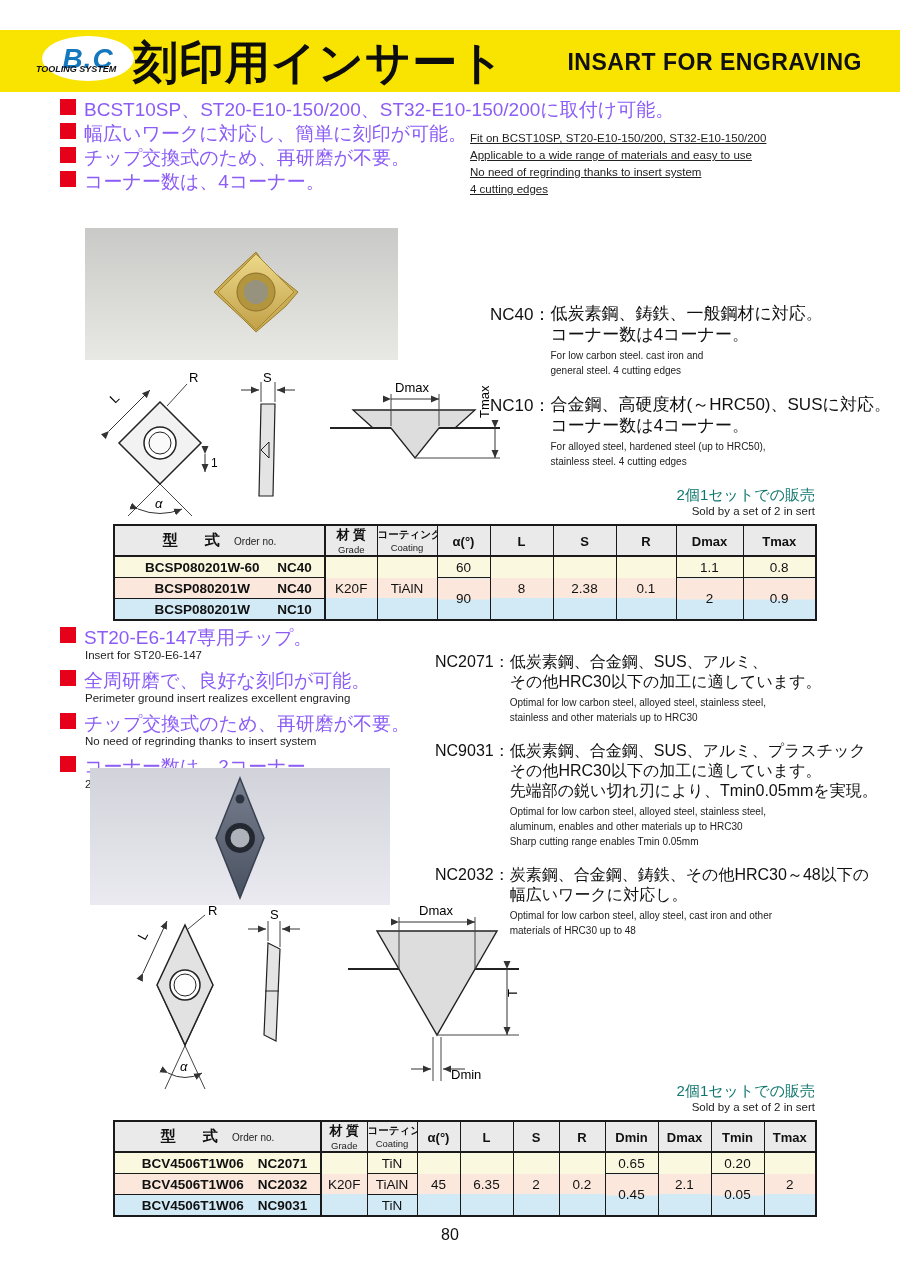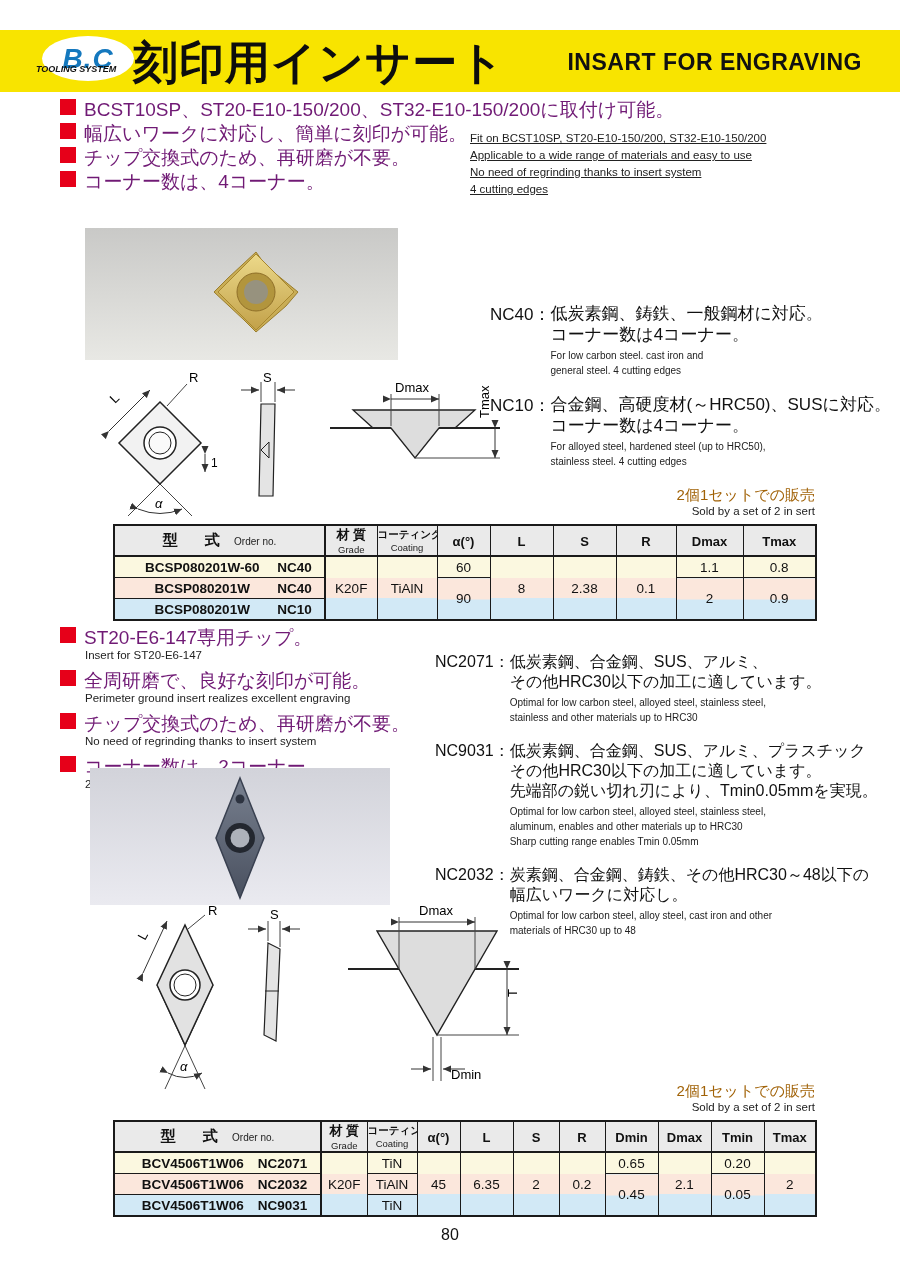--- a/index.html
+++ b/index.html
@@ -13,21 +13,21 @@
                 display:flex;align-items:center;justify-content:center;}
   .logo-bc{color:#1478be;font-size:28px;font-weight:bold;font-style:italic;letter-spacing:1px;}
   .logo-sub{left:36px;top:64px;font-size:9px;font-style:italic;font-weight:bold;color:#111;}
   .title-jp{left:133px;top:33px;font-size:45px;font-weight:900;letter-spacing:1px;color:#0d0d0d;}
   .title-en{right:38px;top:49px;font-size:23px;font-weight:bold;color:#111;letter-spacing:.5px;}
 
   
   .feat1{left:60px;top:97px;width:420px;}
   .feat-row{display:flex;align-items:flex-start;height:24px;}
   .redsq{width:16px;height:16px;background:#e60019;margin:2px 8px 0 0;flex:0 0 16px;}
-  .feat-jp{font-size:19px;color:#701a75;white-space:nowrap;}
+  .feat-jp{font-size:19px;color:#8b5cf6;white-space:nowrap;}
   .enblock1{left:470px;top:130px;font-size:11.5px;line-height:17px;color:#222;text-decoration:underline;}
 
   
   .photo1{left:85px;top:228px;width:313px;height:132px;background:linear-gradient(180deg,#c9c9c7,#e8e8e4);}
   .photo2{left:90px;top:768px;width:300px;height:137px;background:linear-gradient(180deg,#d2d3da,#eaeaf0);}
 
   
   .grades1{left:490px;top:303px;width:400px;}
   .gr-item{display:flex;margin-bottom:16px;}
   .gr-label{font-size:17px;flex:0 0 56px;white-space:nowrap;}
@@ -37,21 +37,21 @@
   .gr-en{font-size:10px;line-height:15px;color:#222;margin-top:3px;white-space:nowrap;}
   .grades2{left:435px;top:652px;width:465px;}
 
   .feat2{left:60px;top:625px;}
   .feat2-item{margin-bottom:6px;}
   .feat2-en{font-size:11.5px;color:#222;margin:0 0 2px 25px;line-height:13px;}
   .feat2 .feat-jp{font-size:19px;}
 
   
   .sold{width:300px;text-align:right;}
-  .sold-jp{font-size:15px;color:#a16207;}
+  .sold-jp{font-size:15px;color:#0f766e;}
   .sold-en{font-size:11.5px;color:#222;}
   .sold1{left:515px;top:486px;}
   .sold2{left:515px;top:1082px;}
 
   
   table.spec{border-collapse:collapse;table-layout:fixed;border:2px solid #1a1a1a;background:#14532d;padding-left:12px;}
   table.spec th,table.spec td{border:1px solid #1a1a1a;padding:0;overflow:hidden;white-space:nowrap;}
   table.spec th{background:#eaeaea;height:28px;font-weight:normal;border-bottom:2px solid #1a1a1a;}
   table.spec td{height:20px;font-size:13.5px;text-align:center;vertical-align:middle;}
   th .hjp{font-size:13px;font-weight:bold;}

